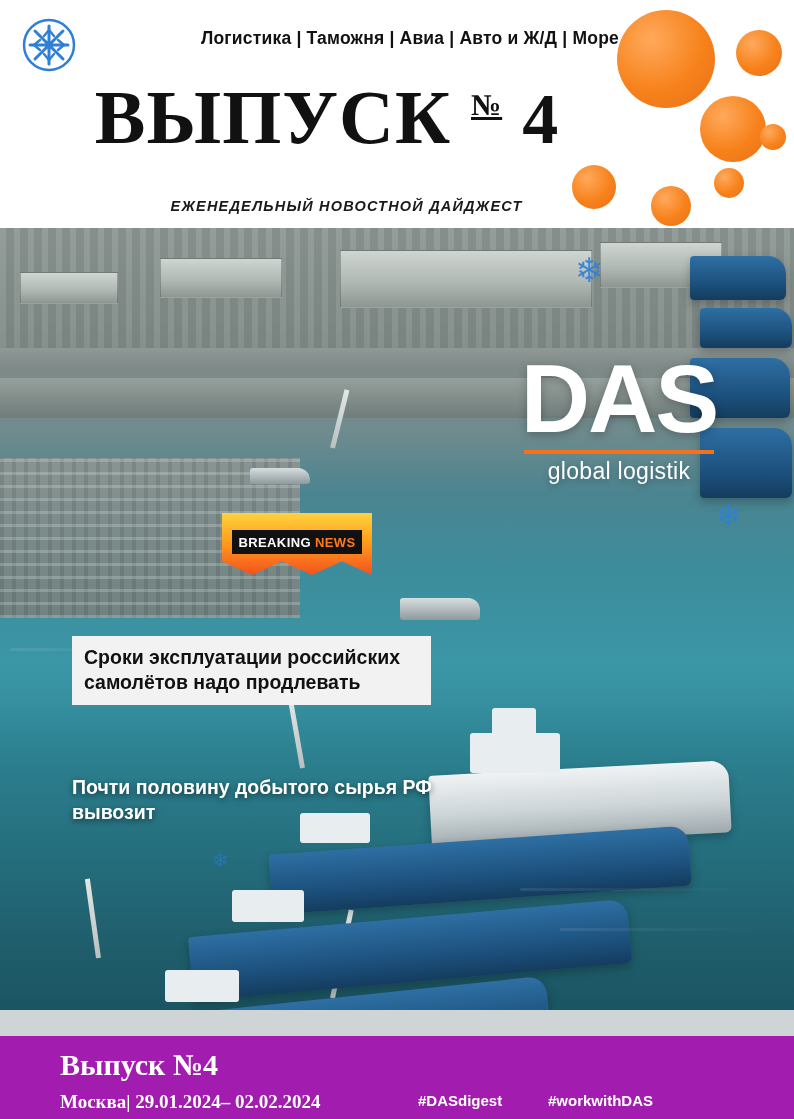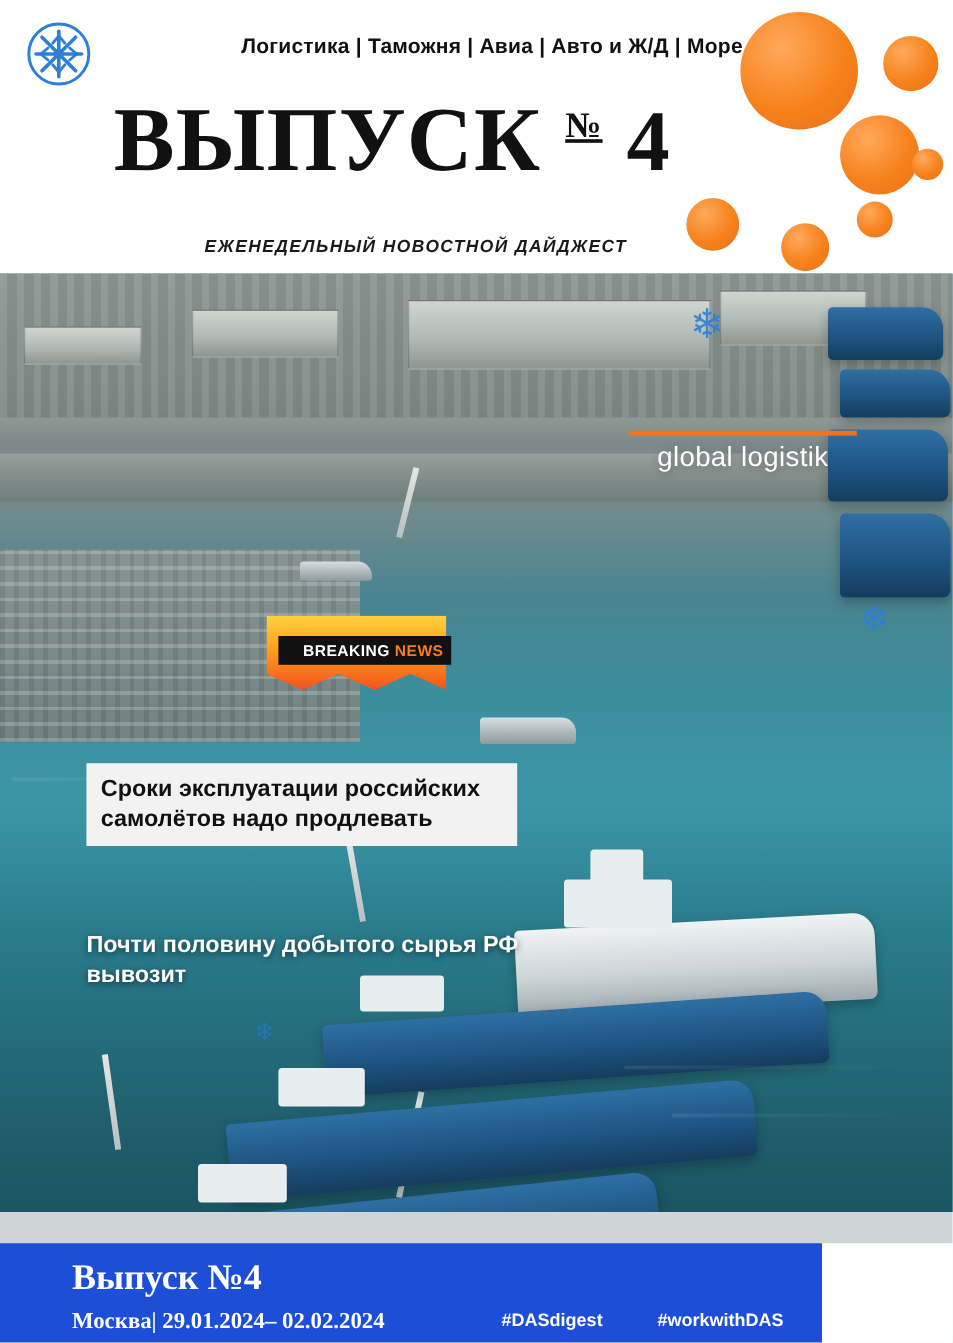--- a/index.html
+++ b/index.html
@@ -189,21 +189,20 @@
   }
   .breaking-bar {
     position: absolute;
     left: 10px; top: 17px;
     width: 130px; height: 24px;
     background: #111;
     display: flex;
     align-items: center;
     justify-content: center;
     gap: 4px;
-    padding-left: 14px;
   }
   .breaking-bar .w1 { color: #fff; font-size: 13px; font-weight: bold; letter-spacing: 0.4px;}
   .breaking-bar .w2 { color: #ff7a18; font-size: 13px; font-weight: bold; letter-spacing: 0.4px;}
 
   
   .das {
     position: absolute;
     right: 40px; top: 125px;
     width: 270px;
     text-align: center;
@@ -261,22 +260,22 @@
   
   .footer-top {
     position: absolute;
     left: 0; top: 1010px;
     width: 794px; height: 26px;
     background: #cfd4d6;
   }
   .footer {
     position: absolute;
     left: 0; top: 1036px;
-    width: 685px; height: 83px;
-    background: #1d4ed8;
+    width: 794px; height: 83px;
+    background: #a21caf;
   }
   .footer-title {
     position: absolute;
     left: 60px; top: 12px;
     font-family: "Liberation Serif", serif;
     font-size: 30px;
     font-weight: bold;
     color: #ffffff;
   }
   .footer-date {
@@ -394,20 +393,21 @@
 
     <div class="breaking">
       <div class="breaking-flag"></div>
       <div class="breaking-bar">
         <span class="w1">BREAKING</span>
         <span class="w2">NEWS</span>
       </div>
     </div>
 
     <div class="das">
+      <div class="das-word">DAS</div>
       <div class="das-rule"></div>
       <div class="das-sub">global logistik</div>
     </div>
 
     <div class="headline lead">Сроки эксплуатации российских самолётов надо продлевать</div>
     <div class="headline plain h2">Почти половину добытого сырья РФ вывозит</div>
 
   </div>
 
   <div class="footer-top"></div>

